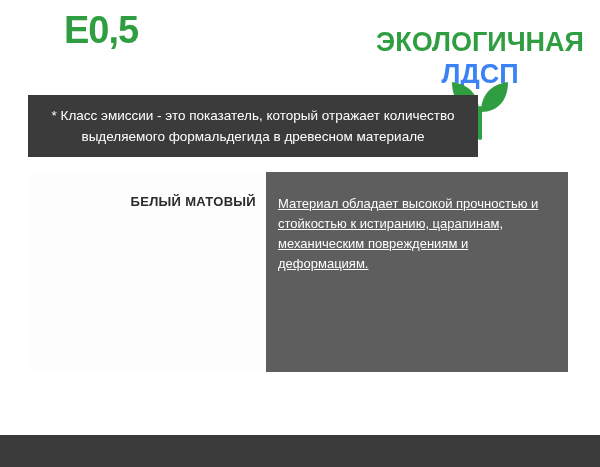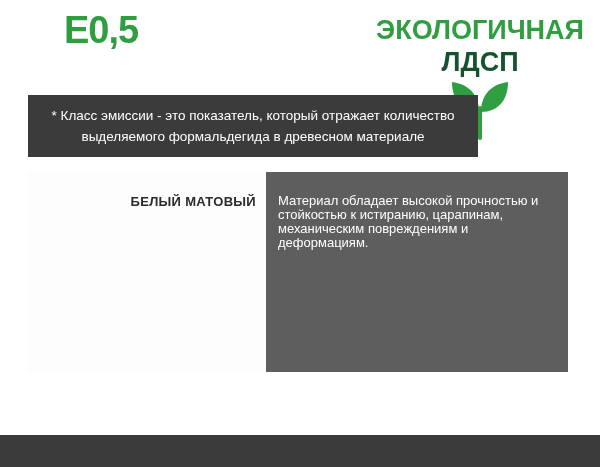--- a/index.html
+++ b/index.html
@@ -42,36 +42,36 @@
     color: #2f9e41;
     letter-spacing: 0.5px;
     line-height: 24px;
     margin: 0;
     white-space: nowrap;
   }
 
   .eco-block {
     position: absolute;
     right: 10px;
-    top: 14px;
+    top: 26px;
     text-align: center;
     width: 220px;
   }
   .eco-line1 {
     font-size: 27px;
     font-weight: bold;
     color: #2f9e41;
     line-height: 32px;
     letter-spacing: 0px;
     margin: 0;
   }
   .eco-line2 {
     font-size: 27px;
     font-weight: bold;
-    color: #14532d;
+    color: #3b82f6;
     line-height: 32px;
     margin: 0;
   }
 
   .leaf-icon {
     position: absolute;
     right: 88px;
     top: 78px;
     width: 64px;
     height: 62px;
@@ -126,22 +126,23 @@
   .desc-pane {
     width: 302px;
     height: 200px;
     background: #5e5e5e;
     color: #ffffff;
     box-sizing: border-box;
     padding: 22px 16px 0 12px;
   }
   .desc-p {
     font-size: 13px;
-    line-height: 14px;
+    line-height: 20px;
     margin: 0 0 19px 0;
+    text-decoration: underline;
   }
 
   
   .bottom-band {
     position: absolute;
     left: 0;
     top: 372px;
     width: 600px;
     height: 63px;
     background: #ffffff;

